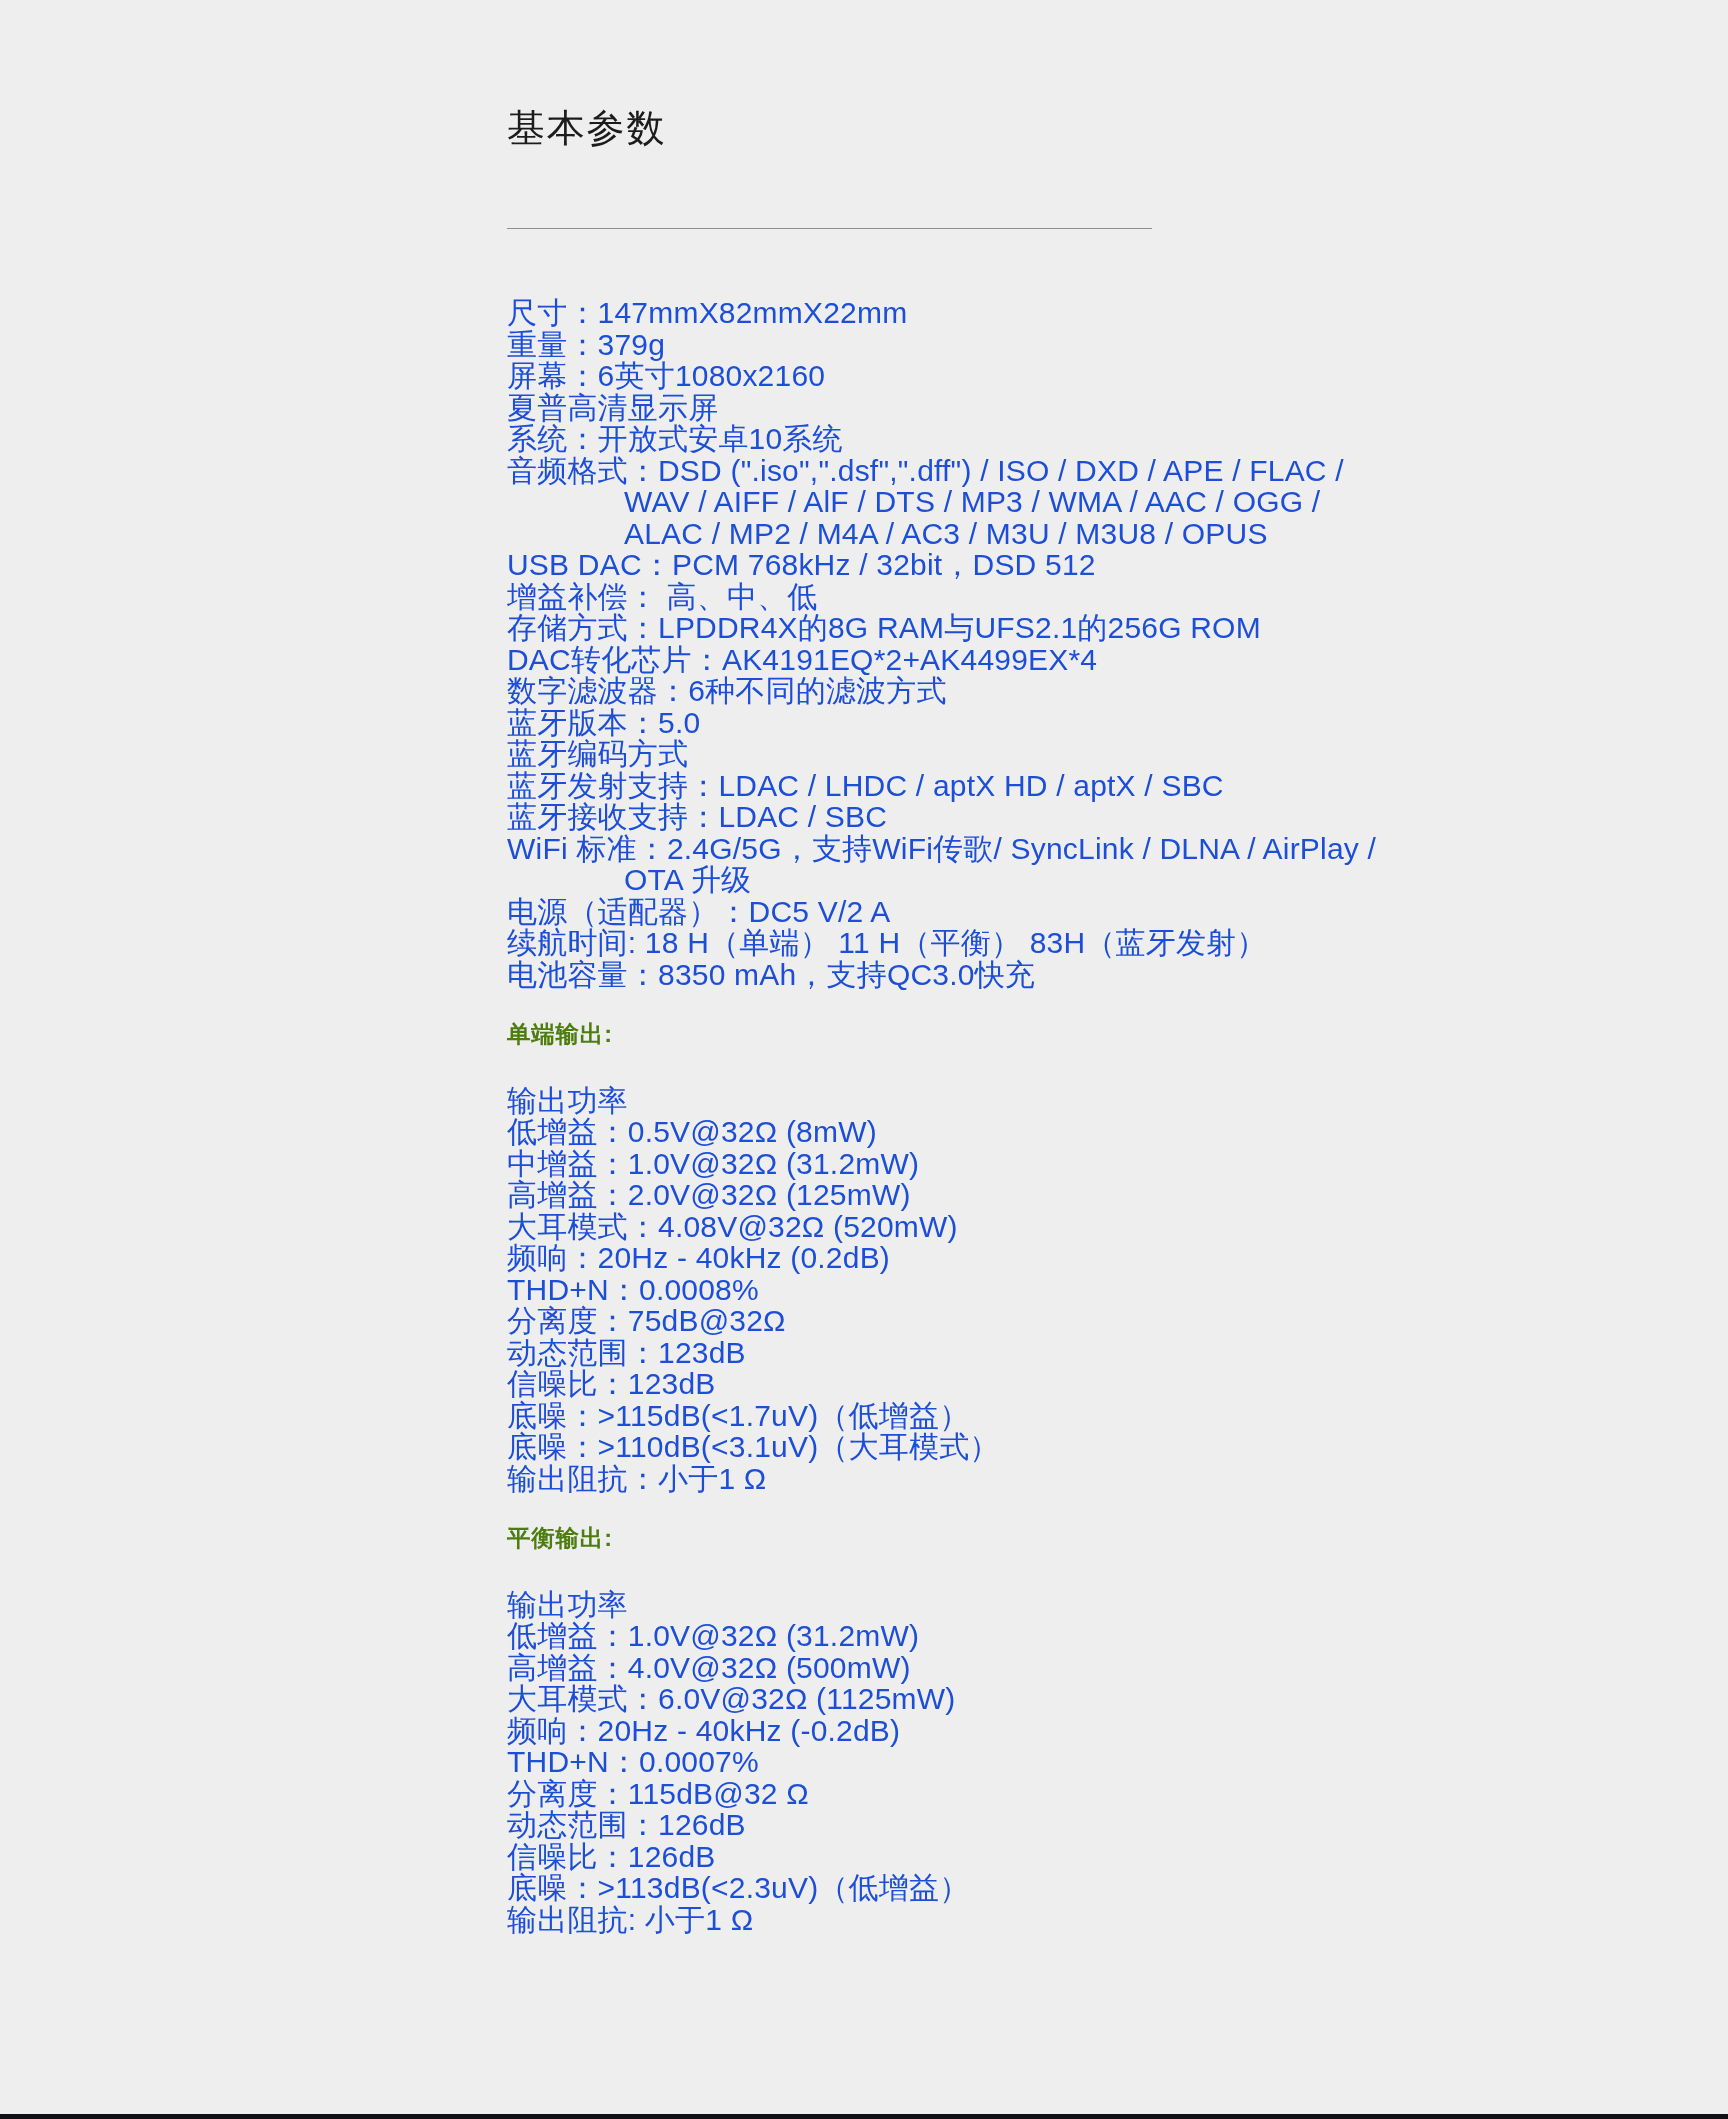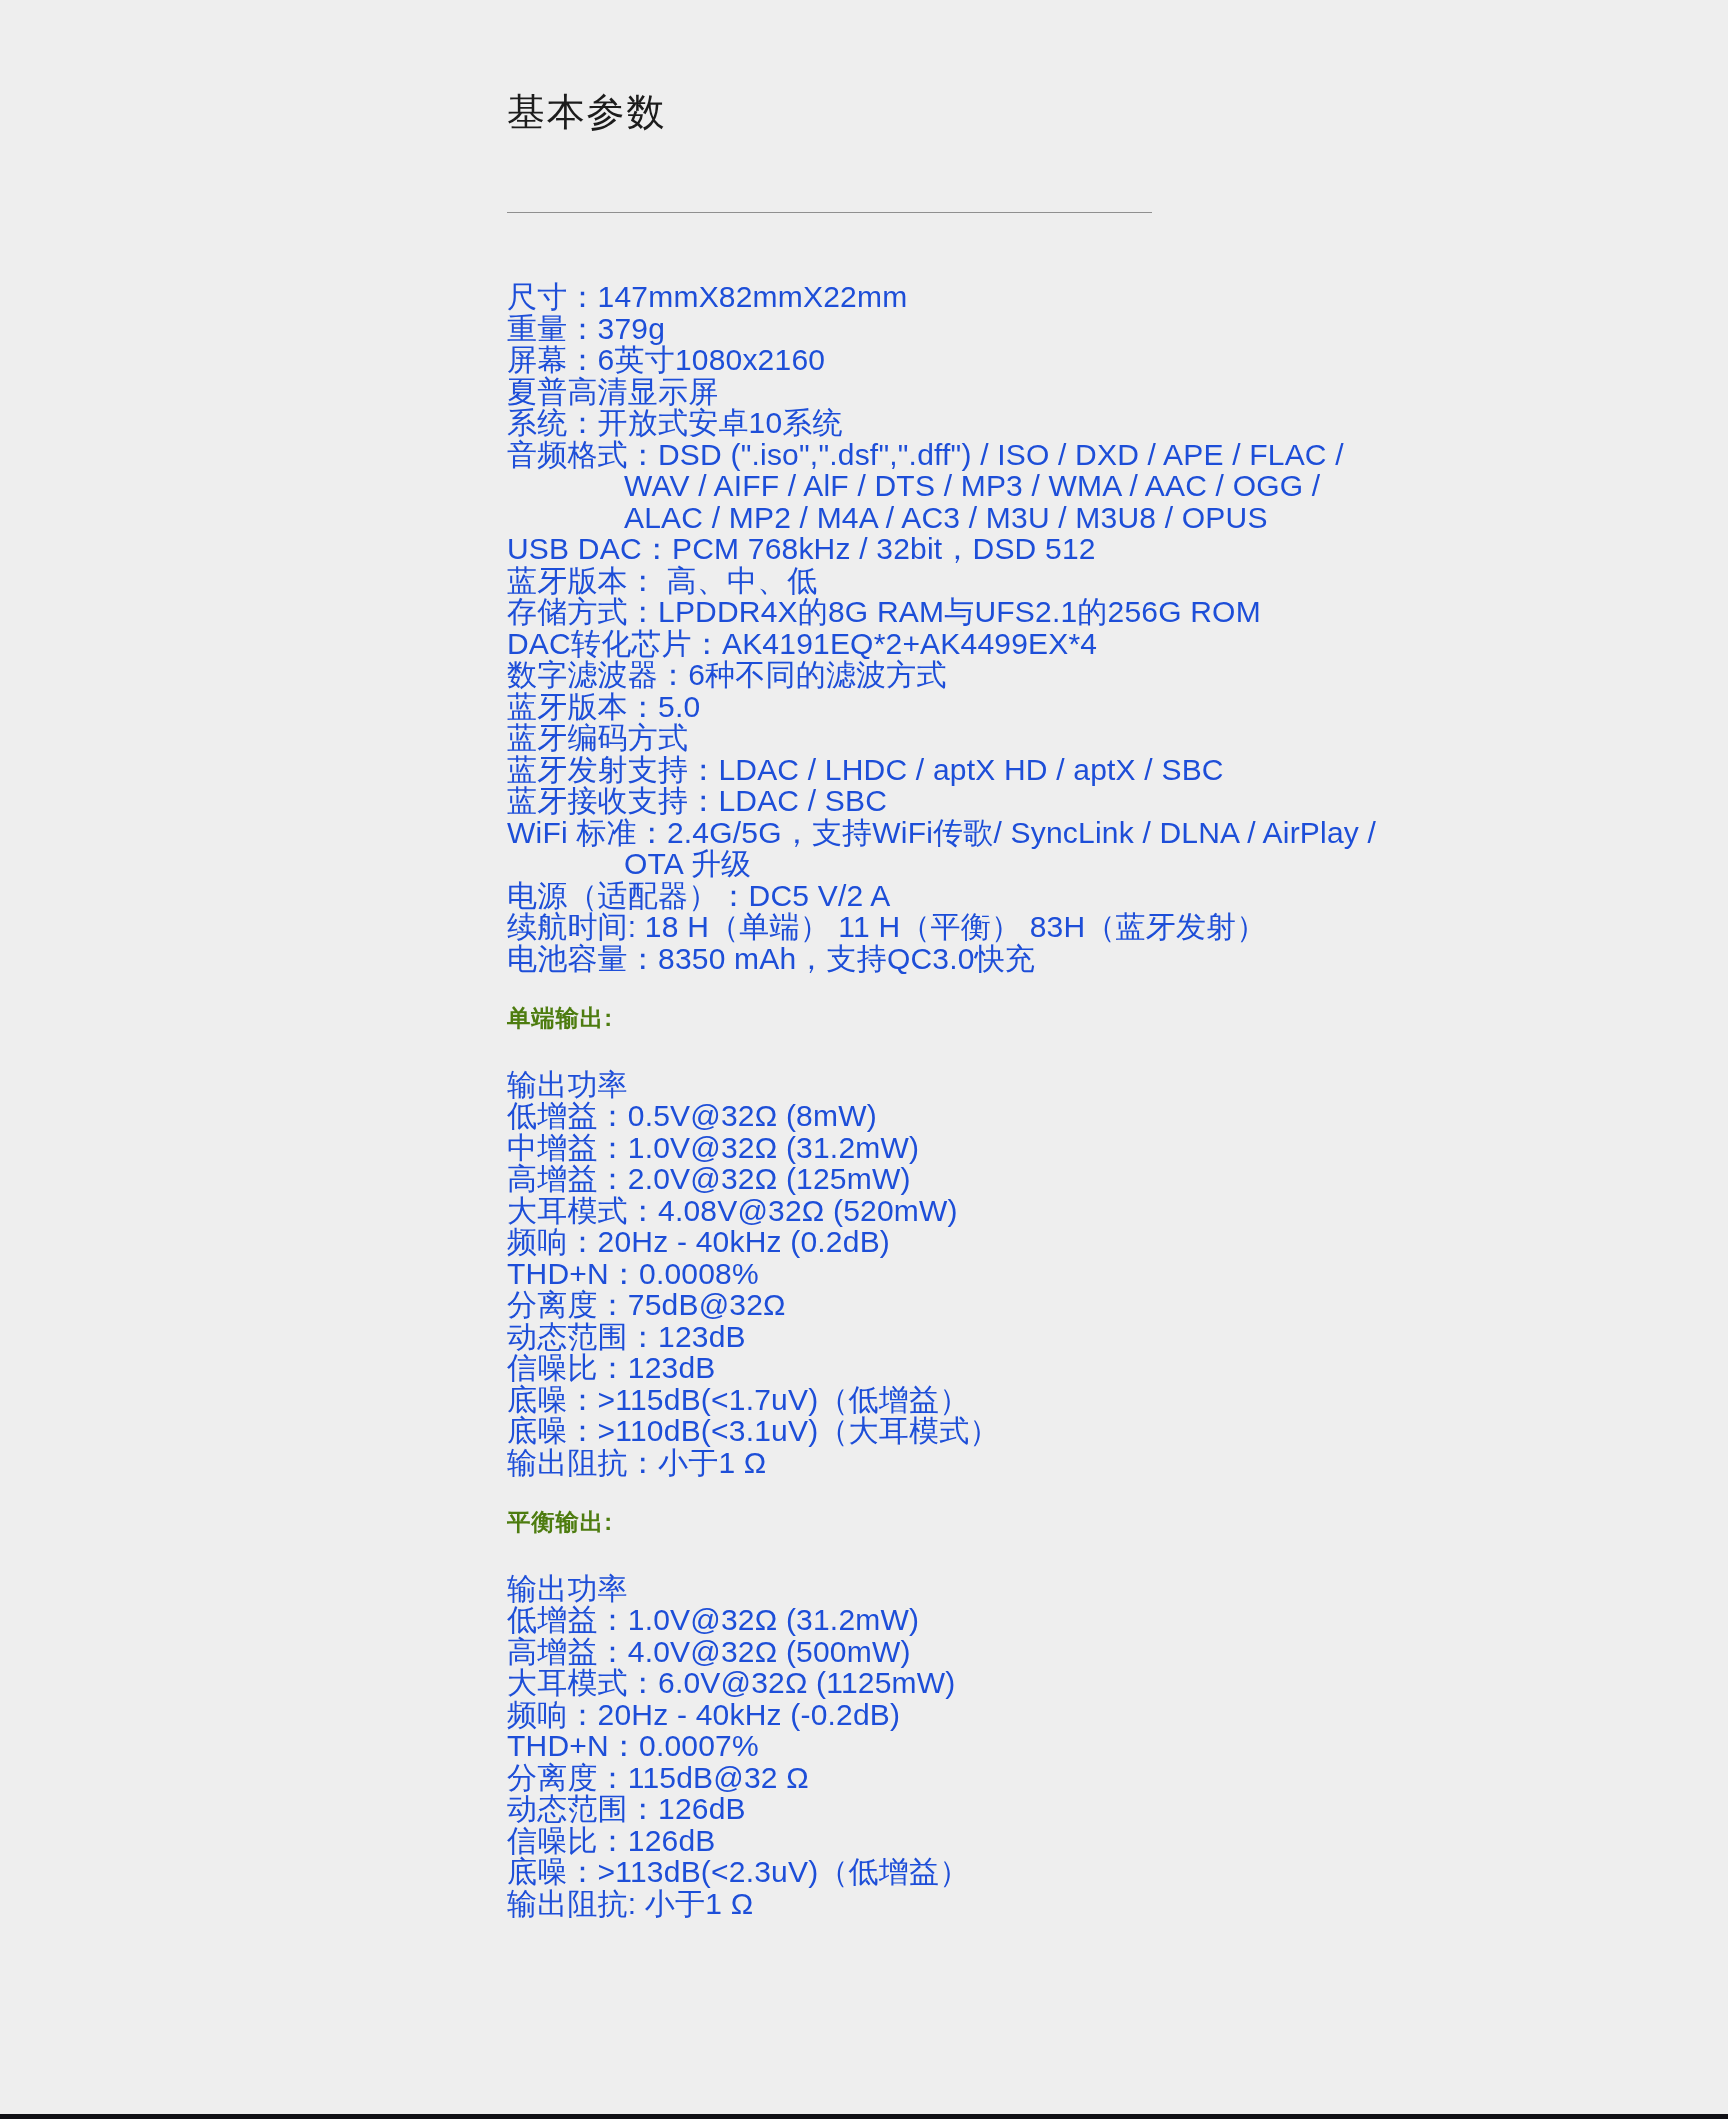--- a/index.html
+++ b/index.html
@@ -13,21 +13,21 @@
   }
   .page {
     position: relative;
     width: 1728px;
     height: 2120px;
     background: #eeeeee;
   }
   .content {
     position: absolute;
     left: 507px;
-    top: 0;
+    top: 16px;
     width: 702px;
   }
   .title {
     margin: 0;
     padding-top: 90px;
     font-size: 38px;
     line-height: 45px;
     font-weight: 500;
     color: #1c1c1c;
     letter-spacing: 1.8px;
@@ -77,21 +77,21 @@
         <div class="spec-section">
           <div class="line">尺寸：147mmX82mmX22mm</div>
           <div class="line">重量：379g</div>
           <div class="line">屏幕：6英寸1080x2160</div>
           <div class="line">夏普高清显示屏</div>
           <div class="line">系统：开放式安卓10系统</div>
           <div class="line">音频格式：DSD (".iso",".dsf",".dff") / ISO / DXD / APE / FLAC /</div>
           <div class="line wrap">WAV / AIFF / AlF / DTS / MP3 / WMA / AAC / OGG /</div>
           <div class="line wrap">ALAC / MP2 / M4A / AC3 / M3U / M3U8 / OPUS</div>
           <div class="line">USB DAC：PCM 768kHz / 32bit，DSD 512</div>
-          <div class="line">蓝牙版本： 高、中、低</div>
+          <div class="line">增益补偿： 高、中、低</div>
           <div class="line">存储方式：LPDDR4X的8G RAM与UFS2.1的256G ROM</div>
           <div class="line">DAC转化芯片：AK4191EQ*2+AK4499EX*4</div>
           <div class="line">数字滤波器：6种不同的滤波方式</div>
           <div class="line">蓝牙版本：5.0</div>
           <div class="line">蓝牙编码方式</div>
           <div class="line">蓝牙发射支持：LDAC / LHDC / aptX HD / aptX / SBC</div>
           <div class="line">蓝牙接收支持：LDAC / SBC</div>
           <div class="line">WiFi 标准：2.4G/5G，支持WiFi传歌/ SyncLink / DLNA / AirPlay /</div>
           <div class="line wrap">OTA 升级</div>
           <div class="line">电源（适配器）：DC5 V/2 A</div>

